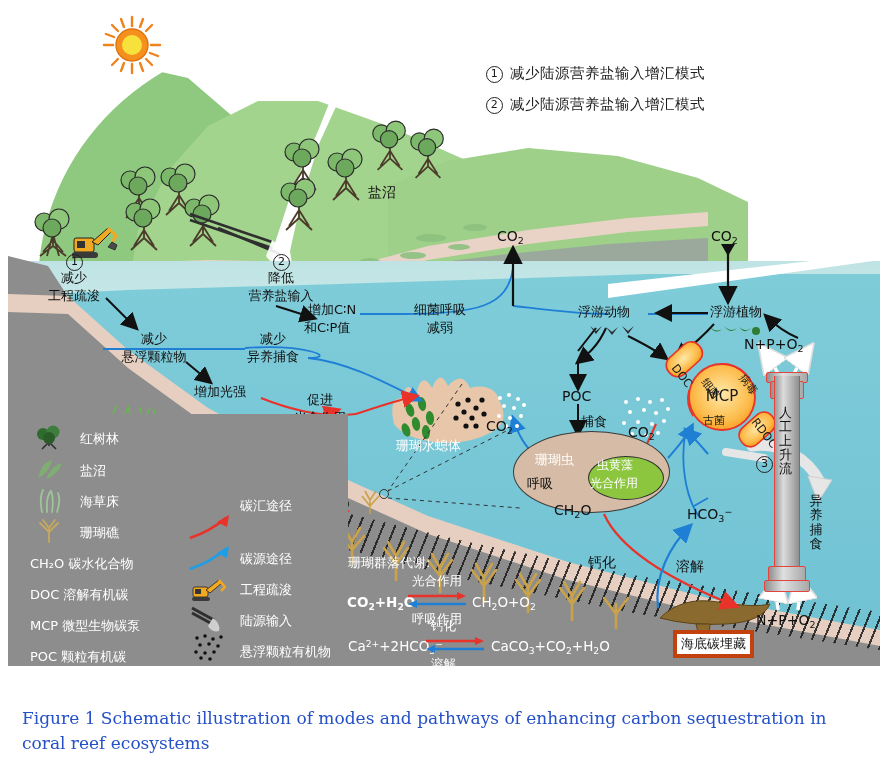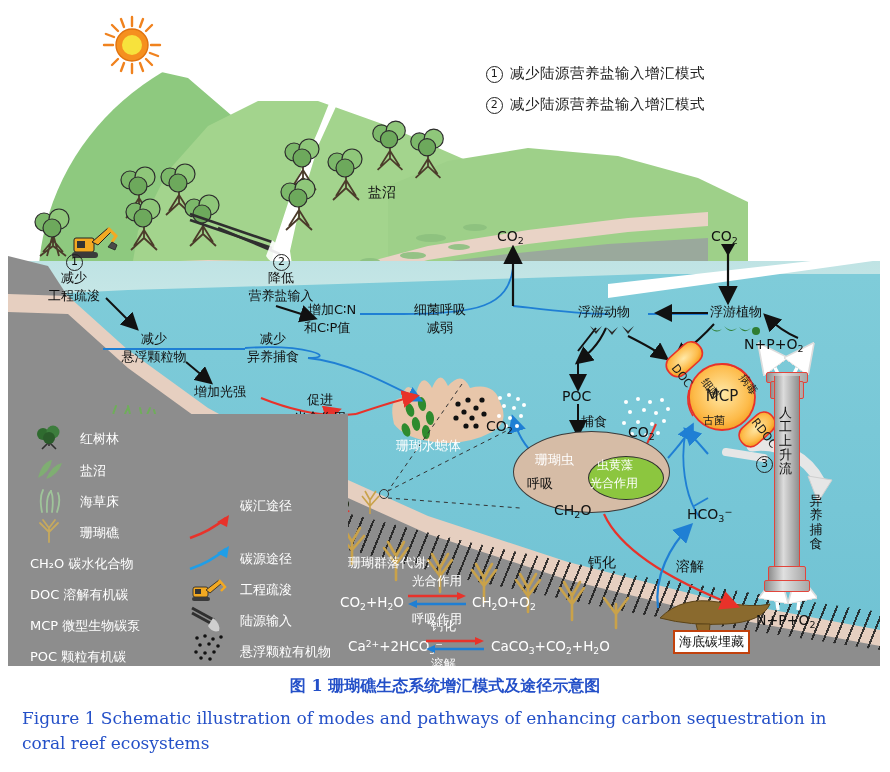--- a/index.html
+++ b/index.html
@@ -90,21 +90,21 @@
      border:1.6px solid #2f2f2f;border-radius:50%;}
 
   
   #pipe{left:766px;top:370px;width:24px;height:195px;
      background:linear-gradient(90deg,#9a9a9a,#dcdcdc 35%,#b4b4b4 70%,#8f8f8f);
      border-left:1.6px solid #e2453c;border-right:1.6px solid #e2453c;}
   .pipecap{position:absolute;background:linear-gradient(90deg,#8f8f8f,#e0e0e0 40%,#a8a8a8);
      border:1.6px solid #e2453c;}
 
   
-  #burial{left:665px;top:624px;background:#fff;border:2px solid #c2410c;padding:1px 4px;font-size:13px;color:#111;}
+  #burial{left:665px;top:624px;background:#fff;border:4px solid #c2410c;padding:1px 4px;font-size:13px;color:#111;}
 
   
   #cap-cn{position:absolute;left:0;top:676px;width:890px;text-align:center;
      color:#2450c8;font-family:"DejaVu Serif","Liberation Serif",serif;font-weight:bold;font-size:16px;}
   #cap-en{position:absolute;left:22px;top:706px;width:846px;
      color:#2450c8;font-family:"DejaVu Serif","Liberation Serif",serif;font-size:17px;line-height:1.45;}
 
   svg{overflow:visible;}
   .mangrove{position:absolute;}
 </style>
@@ -667,21 +667,21 @@
     </svg>
 
     <div class="lg-row" style="left:232px;top:491px;">碳汇途径</div>
     <div class="lg-row" style="left:232px;top:544px;">碳源途径</div>
     <div class="lg-row" style="left:232px;top:575px;">工程疏浚</div>
     <div class="lg-row" style="left:232px;top:606px;">陆源输入</div>
     <div class="lg-row" style="left:232px;top:637px;">悬浮颗粒有机物</div>
 
     <div class="eq" style="left:340px;top:548px;font-size:13px;">珊瑚群落代谢:</div>
 
-    <div class="eq" style="left:332px;top:588px;">CO<sub>2</sub>+H<sub>2</sub>O</div>
+    <div class="eq" style="left:339px;top:588px;font-weight:bold;">CO<sub>2</sub>+H<sub>2</sub>O</div>
     <div class="eqlbl" style="left:404px;top:567px;">光合作用</div>
     <svg class="abs" style="left:400px;top:586px;width:62px;height:18px;">
       <path d="M0 4 L52 4" stroke="#e8322a" stroke-width="2.4" fill="none"></path>
         <path d="M58 4 l-9 -4 l0 8 z" fill="#e8322a"></path>
       <path d="M6 12 L58 12" stroke="#1f7fd4" stroke-width="2.4" fill="none"></path>
         <path d="M0 12 l9 -4 l0 8 z" fill="#1f7fd4"></path>
     </svg>
     <div class="eqlbl" style="left:404px;top:605px;">呼吸作用</div>
     <div class="eq" style="left:464px;top:588px;">CH<sub>2</sub>O+O<sub>2</sub></div>
 
@@ -691,16 +691,15 @@
       <path d="M0 4 L52 4" stroke="#e8322a" stroke-width="2.4" fill="none"></path>
         <path d="M58 4 l-9 -4 l0 8 z" fill="#e8322a"></path>
       <path d="M6 12 L58 12" stroke="#1f7fd4" stroke-width="2.4" fill="none"></path>
         <path d="M0 12 l9 -4 l0 8 z" fill="#1f7fd4"></path>
     </svg>
     <div class="eqlbl" style="left:423px;top:650px;">溶解</div>
     <div class="eq" style="left:483px;top:632px;">CaCO<sub>3</sub>+CO<sub>2</sub>+H<sub>2</sub>O</div>
 
   </div>
 
-  <div id="cap-cn">图 1   珊瑚礁生态系统增汇模式及途径示意图</div>
   <div id="cap-en">Figure 1    Schematic illustration of modes and pathways of enhancing carbon sequestration in coral reef ecosystems</div>
 
 </div>
 
 </body></html>

